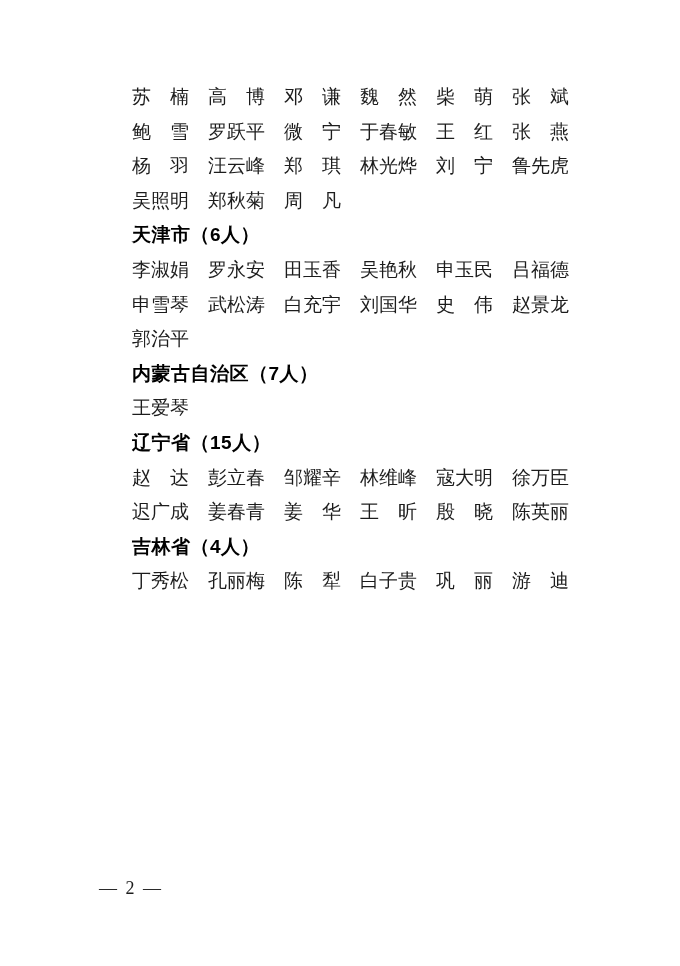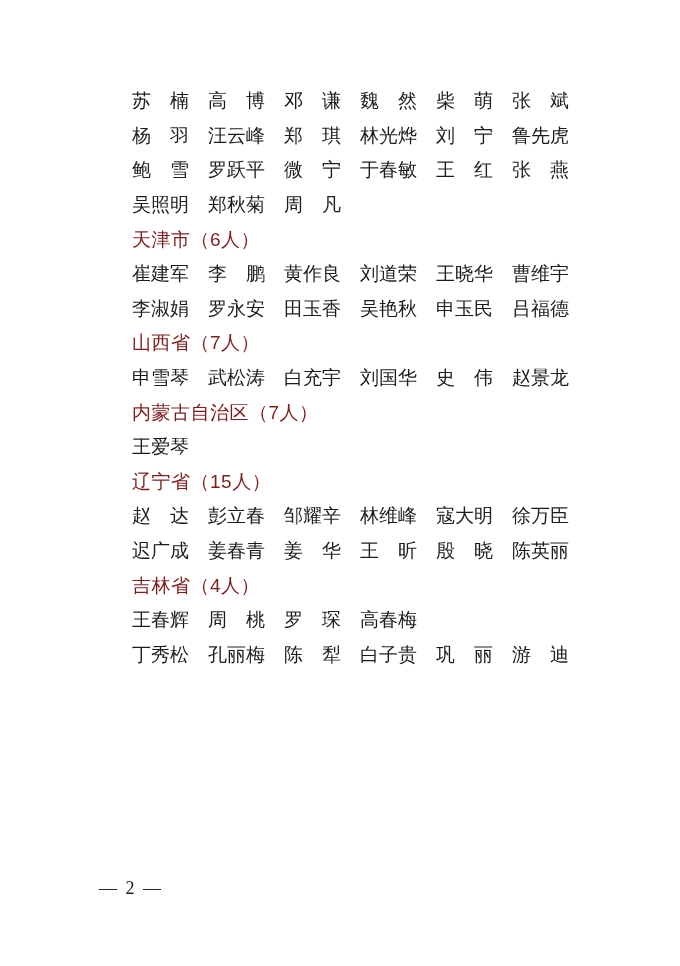--- a/index.html
+++ b/index.html
@@ -17,38 +17,37 @@
   }
   .content {
     position: absolute;
     left: 132px;
     top: 84px;
     width: 470px;
   }
   .line {
     height: 34.6px;
     display: flex;
-    align-items: center;
   }
   .line.names {
     gap: 19px;
     font-family: "Liberation Serif", "DejaVu Serif", serif;
     font-size: 19px;
     color: #1c1c1c;
   }
   .name {
     white-space: pre;
     flex-shrink: 0;
   }
   .line.header {
     font-family: "Liberation Sans", "DejaVu Sans", sans-serif;
-    font-weight: 400;
+    font-weight: 700;
     font-size: 19px;
     letter-spacing: 0.5px;
-    color: #7f1d1d;
+    color: #000000;
   }
   .footer {
     position: absolute;
     left: 99px;
     top: 878px;
     font-family: "Liberation Serif", "DejaVu Serif", serif;
     font-size: 18px;
     letter-spacing: 2px;
     color: #1c1c1c;
     white-space: pre;
@@ -61,65 +60,59 @@
   <div class="content">
       <div class="line names">
         <span class="name">苏　楠</span>
         <span class="name">高　博</span>
         <span class="name">邓　谦</span>
         <span class="name">魏　然</span>
         <span class="name">柴　萌</span>
         <span class="name">张　斌</span>
       </div>
       <div class="line names">
+        <span class="name">鲍　雪</span>
+        <span class="name">罗跃平</span>
+        <span class="name">微　宁</span>
+        <span class="name">于春敏</span>
+        <span class="name">王　红</span>
+        <span class="name">张　燕</span>
+      </div>
+      <div class="line names">
         <span class="name">杨　羽</span>
         <span class="name">汪云峰</span>
         <span class="name">郑　琪</span>
         <span class="name">林光烨</span>
         <span class="name">刘　宁</span>
         <span class="name">鲁先虎</span>
       </div>
       <div class="line names">
-        <span class="name">鲍　雪</span>
-        <span class="name">罗跃平</span>
-        <span class="name">微　宁</span>
-        <span class="name">于春敏</span>
-        <span class="name">王　红</span>
-        <span class="name">张　燕</span>
-      </div>
-      <div class="line names">
         <span class="name">吴照明</span>
         <span class="name">郑秋菊</span>
         <span class="name">周　凡</span>
       </div>
       <div class="line header">天津市（6人）</div>
-      <div class="line names">
-        <span class="name">崔建军</span>
-        <span class="name">李　鹏</span>
-        <span class="name">黄作良</span>
-        <span class="name">刘道荣</span>
-        <span class="name">王晓华</span>
-        <span class="name">曹维宇</span>
-      </div>
       <div class="line names">
         <span class="name">李淑娟</span>
         <span class="name">罗永安</span>
         <span class="name">田玉香</span>
         <span class="name">吴艳秋</span>
         <span class="name">申玉民</span>
         <span class="name">吕福德</span>
       </div>
-      <div class="line header">山西省（7人）</div>
       <div class="line names">
         <span class="name">申雪琴</span>
         <span class="name">武松涛</span>
         <span class="name">白充宇</span>
         <span class="name">刘国华</span>
         <span class="name">史　伟</span>
         <span class="name">赵景龙</span>
+      </div>
+      <div class="line names">
+        <span class="name">郭治平</span>
       </div>
       <div class="line header">内蒙古自治区（7人）</div>
       <div class="line names">
         <span class="name">王爱琴</span>
       </div>
       <div class="line header">辽宁省（15人）</div>
       <div class="line names">
         <span class="name">赵　达</span>
         <span class="name">彭立春</span>
         <span class="name">邹耀辛</span>
@@ -130,26 +123,20 @@
       <div class="line names">
         <span class="name">迟广成</span>
         <span class="name">姜春青</span>
         <span class="name">姜　华</span>
         <span class="name">王　昕</span>
         <span class="name">殷　晓</span>
         <span class="name">陈英丽</span>
       </div>
       <div class="line header">吉林省（4人）</div>
       <div class="line names">
-        <span class="name">王春辉</span>
-        <span class="name">周　桃</span>
-        <span class="name">罗　琛</span>
-        <span class="name">高春梅</span>
-      </div>
-      <div class="line names">
         <span class="name">丁秀松</span>
         <span class="name">孔丽梅</span>
         <span class="name">陈　犁</span>
         <span class="name">白子贵</span>
         <span class="name">巩　丽</span>
         <span class="name">游　迪</span>
       </div>
     </div>
   <div class="footer">— 2 —</div>
 </div>

